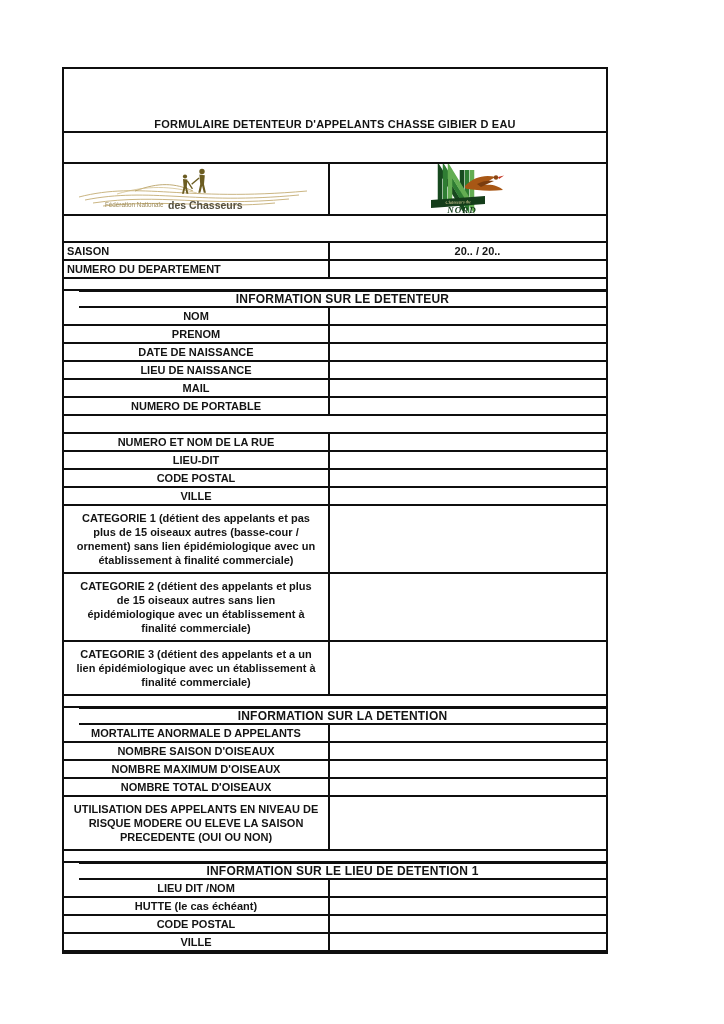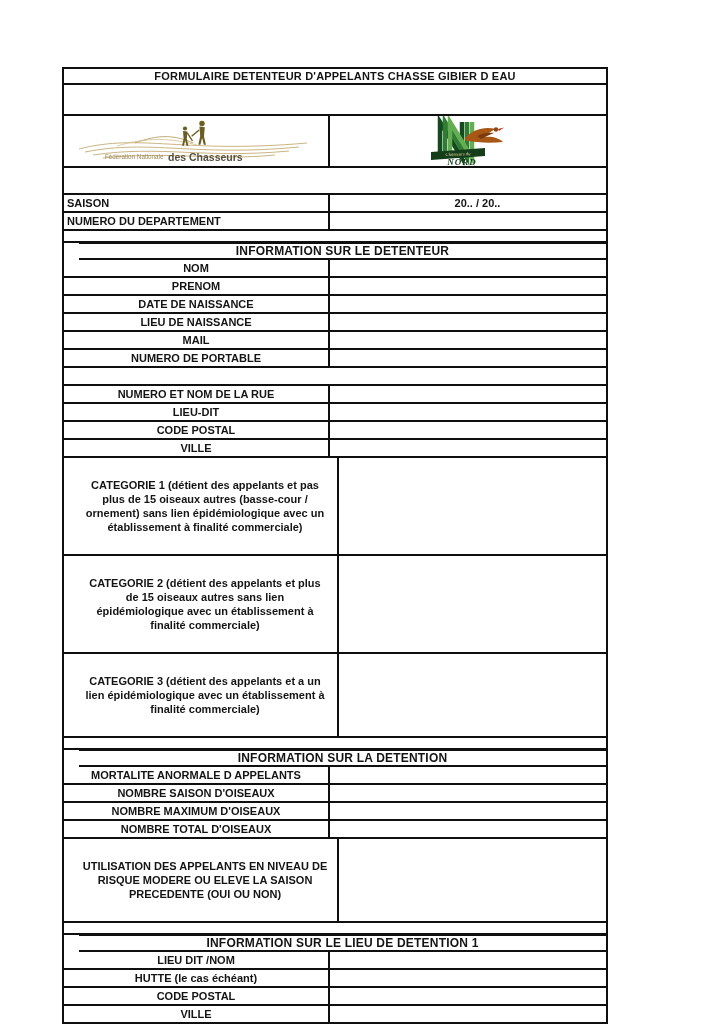--- a/index.html
+++ b/index.html
@@ -9,41 +9,41 @@
   }
   .sheet{position:absolute;left:62px;top:67px;width:546px;}
   .table{border:2px solid #0f0f0f;background:#fff;}
   .rows-group{display:contents;}
   .row{
     display:flex;align-items:stretch;border-bottom:2px solid #0f0f0f;
     box-sizing:border-box;background:#fff;
   }
   .table > .row:last-child{border-bottom:none;}
   .centerrow{align-items:center;justify-content:center;text-align:center;}
-  .title-row{min-height:16px;font-weight:bold;font-size:11px;letter-spacing:.2px;}
+  .title-row{min-height:16px;font-weight:bold;font-size:11px;letter-spacing:.2px;margin-top:48px;}
   .empty-a{min-height:31px;}
   .empty-b{min-height:27px;}
   .spacer-row{min-height:12px;}
   .header-row{min-height:17px;font-weight:bold;font-size:12px;border-top:1px solid #0f0f0f;letter-spacing:.2px;margin-left:15px;}
   .logo-row{min-height:52px;}
   .logo-cell{
     flex:0 0 266px;box-sizing:border-box;border-right:2px solid #0f0f0f;
     display:flex;align-items:center;justify-content:center;overflow:hidden;
   }
   .logo-cell.right{flex:1 1 auto;border-right:none;}
   .cell{display:flex;align-items:center;box-sizing:border-box;}
   .field-row{min-height:18px;}
   .label-cell{
     flex:0 0 266px;border-right:2px solid #0f0f0f;
     justify-content:center;text-align:center;
     font-weight:bold;font-size:11px;line-height:14px;padding:1px 18px;
   }
   .value-cell{flex:1 1 auto;justify-content:center;text-align:center;font-weight:bold;font-size:11px;padding-left:19px;}
   .left-group .label-cell{justify-content:flex-start;text-align:left;padding-left:3px;}
-  .multi .label-cell{min-height:50px;padding:20px 9px;margin-left:9px;}
+  .multi .label-cell{min-height:50px;padding:5px 9px;}
   svg{display:block;}
 </style>
 </head>
 <body>
 
 <div class="sheet">
   <div class="table">
 
     <div class="row centerrow title-row">
       <span>FORMULAIRE DETENTEUR D'APPELANTS CHASSE GIBIER D EAU</span>

